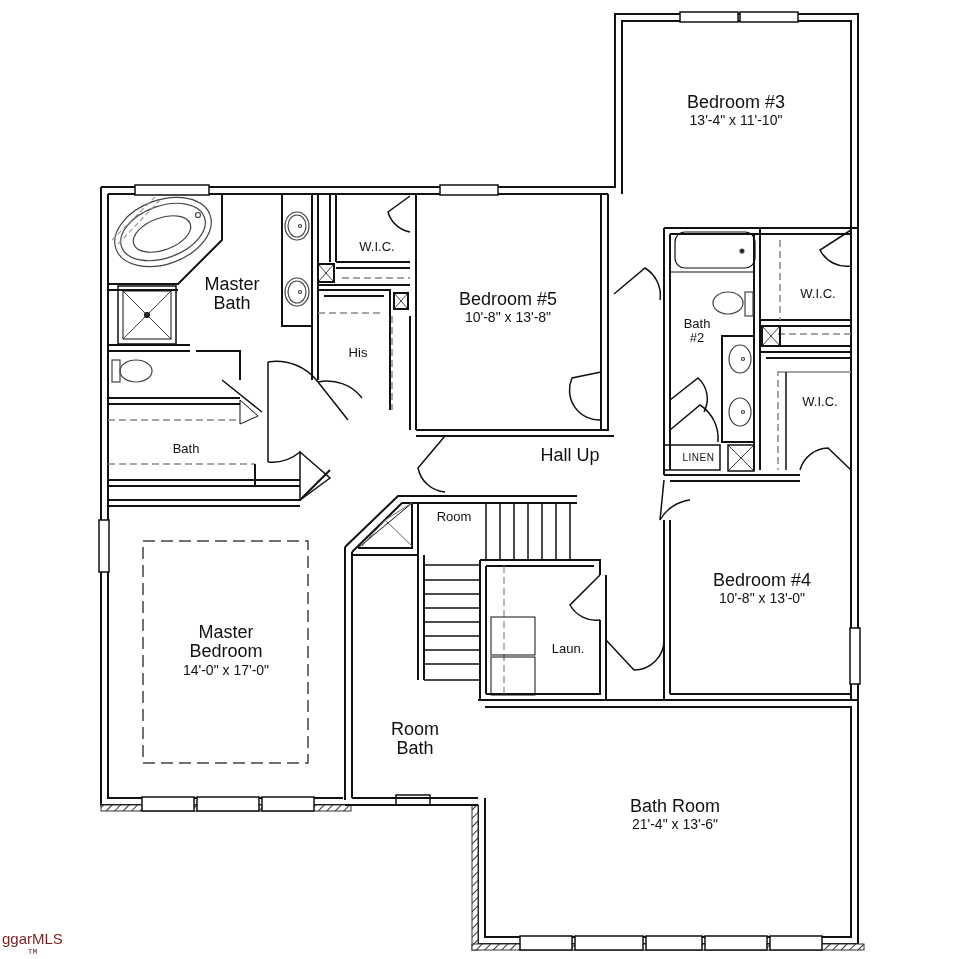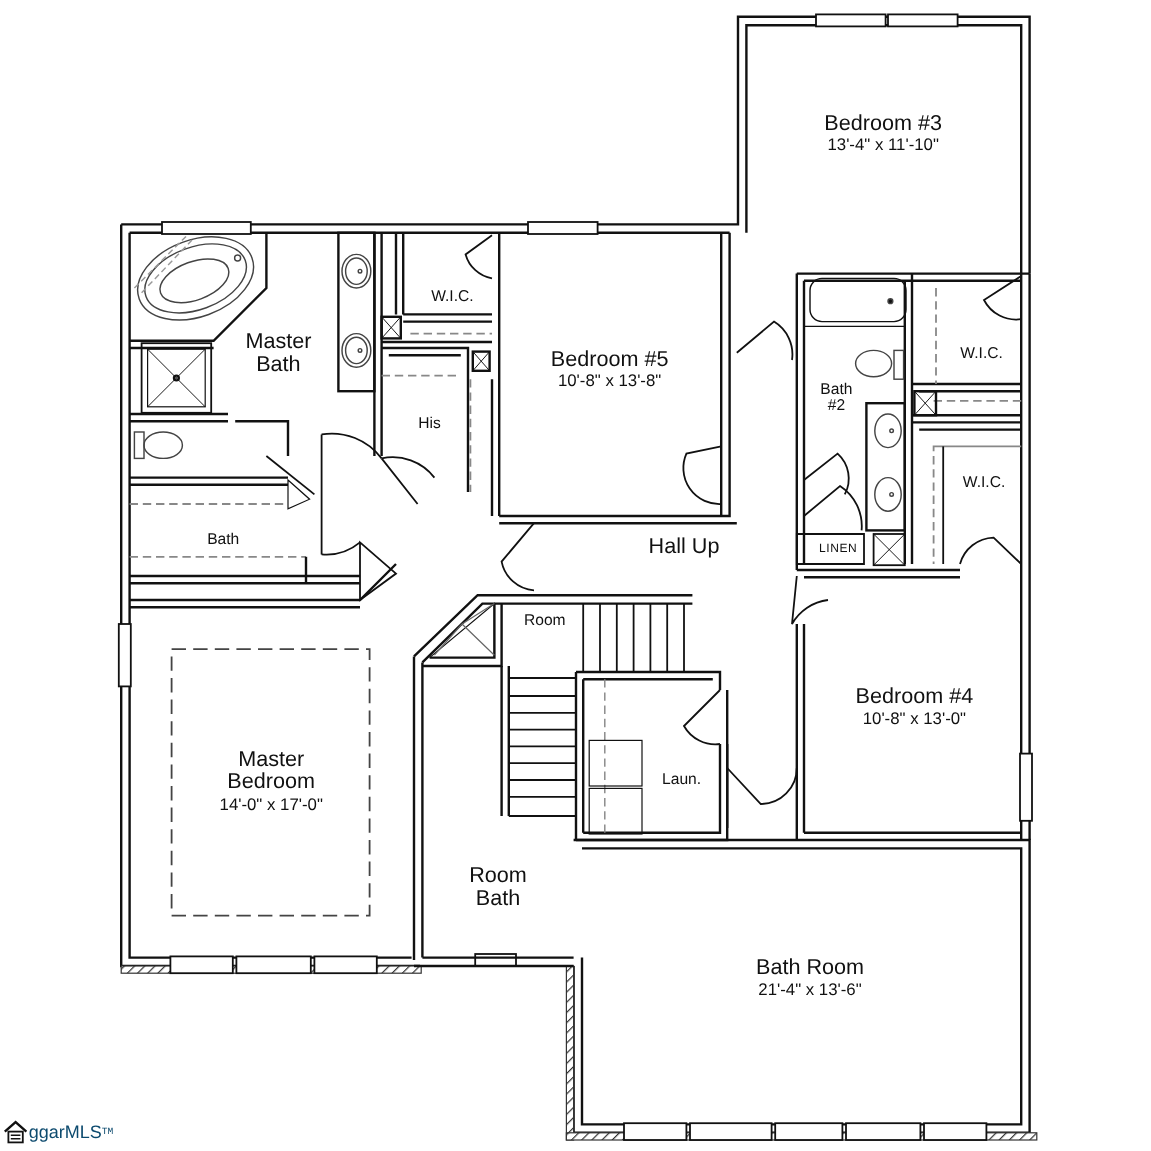--- a/index.html
+++ b/index.html
@@ -3,21 +3,21 @@
 <meta charset="utf-8">
 <style>
   html, body { margin: 0; padding: 0; background: #ffffff; }
   body { width: 959px; height: 959px; position: relative; overflow: hidden; font-family: "Liberation Sans", "DejaVu Sans", sans-serif; }
   #plan { position: absolute; left: 0; top: 0; width: 959px; height: 959px; }
   .lbl { position: absolute; text-align: center; color: #111; line-height: 1.08; white-space: nowrap; transform: translateX(-50%); }
   .lbl .name { font-size: 18px; display: block; }
   .lbl .dim { font-size: 14px; display: block; margin-top: 1px; }
   .lbl.small .name { font-size: 13px; }
   .lbl.tiny .name { font-size: 10px; letter-spacing: 0.5px; margin-left: 11px; }
-  #watermark { position: absolute; left: 2px; top: 930px; height: 26px; display: flex; align-items: center; font-size: 15px; color: #0c4a6e; }
+  #watermark { position: absolute; left: 2px; top: 930px; height: 26px; display: flex; align-items: center; font-size: 15px; color: #7f1d1d; flex-direction: column; }
   #watermark .tm { font-size: 8px; vertical-align: super; font-family: Liberation Mono, monospace; }
 </style>
 </head>
 <body>
 
 <svg id="plan" viewBox="0 0 959 959" xmlns="http://www.w3.org/2000/svg">
   <defs>
     <pattern id="hatch" patternUnits="userSpaceOnUse" width="6" height="6" patternTransform="rotate(45)">
       <rect width="6" height="6" fill="#fff"></rect>
       <line x1="0" y1="0" x2="0" y2="6" stroke="#333" stroke-width="2"></line>

